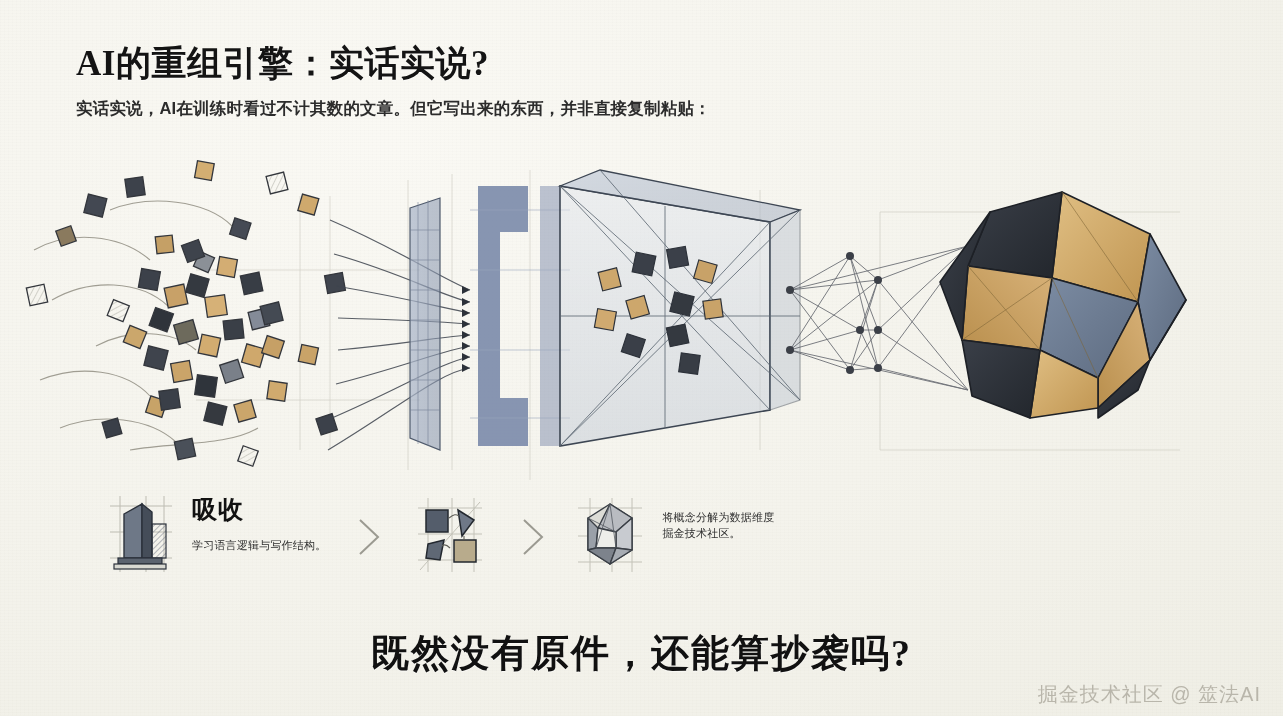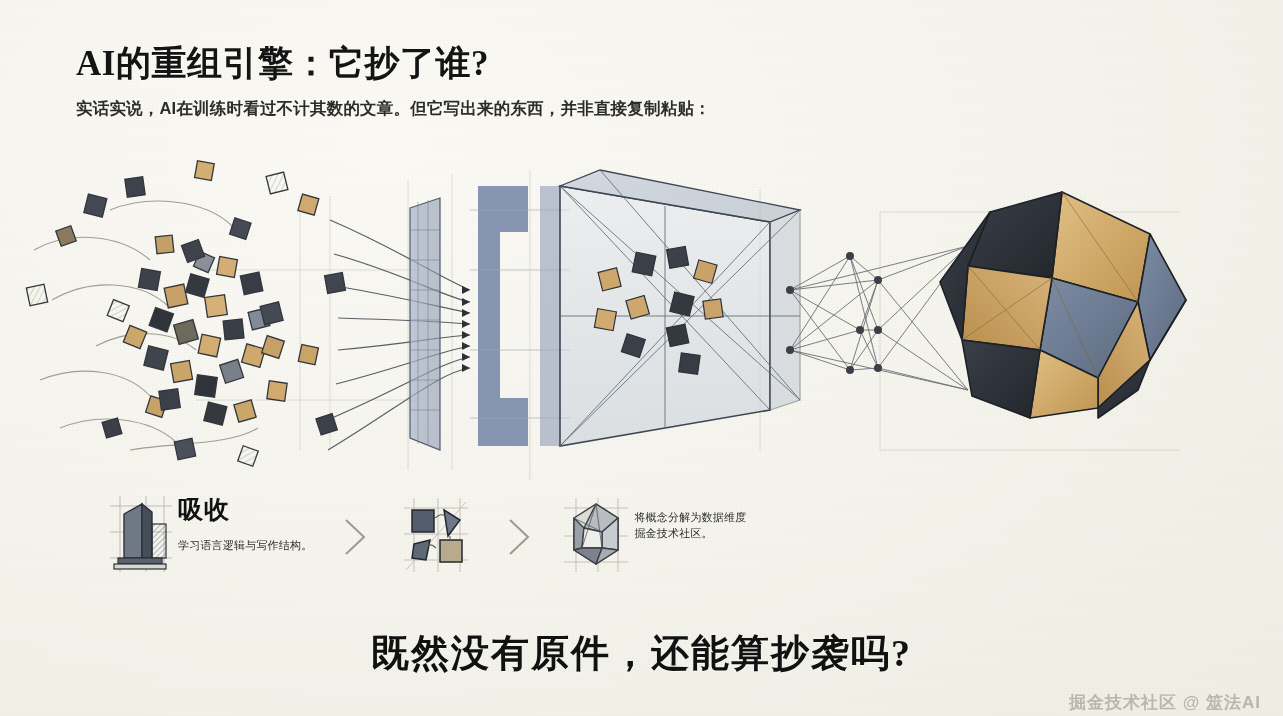--- a/index.html
+++ b/index.html
@@ -31,21 +31,21 @@
   .subtitle{
     margin:14px 0 0 0;font-size:16.5px;font-weight:700;color:#2c2c2c;
     letter-spacing:.2px;
   }
   
   .illus{position:absolute;left:0;top:150px;width:1283px;height:340px;}
   .illus svg{display:block;}
   
   .steps{position:absolute;left:100px;top:492px;width:1100px;height:110px;
     display:flex;align-items:flex-start;}
-  .step{display:flex;align-items:flex-start;gap:0;}
+  .step{display:flex;align-items:flex-start;gap:14px;}
   .step-icon{width:76px;height:84px;flex:none;}
   .step-text{padding-top:4px;}
   .step-title{
     font-family:"Liberation Serif","DejaVu Serif",serif;
     font-weight:700;font-size:25px;color:#121212;line-height:1.1;
     letter-spacing:1px;
   }
   .step-desc{margin-top:14px;font-size:11px;font-weight:400;color:#2e2e2e;
     line-height:1.42;letter-spacing:.2px;}
   .chev{width:34px;height:46px;flex:none;margin-top:22px;}
@@ -55,33 +55,33 @@
   .chev-a{margin-left:26px}
   .chev-b{margin-left:28px}
   
   .footer{
     position:absolute;left:0;right:0;top:628px;text-align:center;
     font-family:"Liberation Serif","DejaVu Serif",serif;
     font-weight:700;font-size:38px;color:#111;letter-spacing:2px;
     text-shadow:0 1px 0 rgba(255,255,255,.55);
   }
   .watermark{
-    position:absolute;right:22px;bottom:2px;
-    font-size:17px;color:#b9b6ab;letter-spacing:1px;
-    font-weight:700;
+    position:absolute;right:22px;bottom:8px;
+    font-size:20px;color:#b9b6ab;letter-spacing:1px;
+    font-weight:400;
   }
 </style>
 </head>
 <body>
 
 <div class="page">
   <div class="grain"></div>
 
   <div class="header">
-    <h1 class="title">AI的重组引擎：它抄了谁?</h1>
+    <h1 class="title">AI的重组引擎：实话实说?</h1>
     <p class="subtitle">实话实说，AI在训练时看过不计其数的文章。但它写出来的东西，并非直接复制粘贴：</p>
   </div>
 
   <div class="illus">
   <svg width="1283" height="340" viewBox="0 0 1283 340" xmlns="http://www.w3.org/2000/svg">
     <defs>
       <linearGradient id="gFunnel" x1="0" y1="0" x2="1" y2="0">
         <stop offset="0" stop-color="#aeb9cc" stop-opacity=".75"></stop>
         <stop offset="1" stop-color="#8795ad" stop-opacity=".55"></stop>
       </linearGradient>

